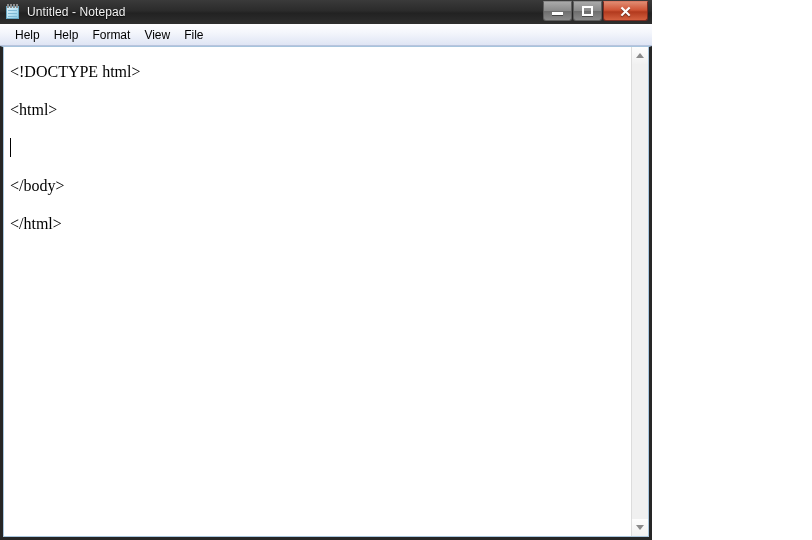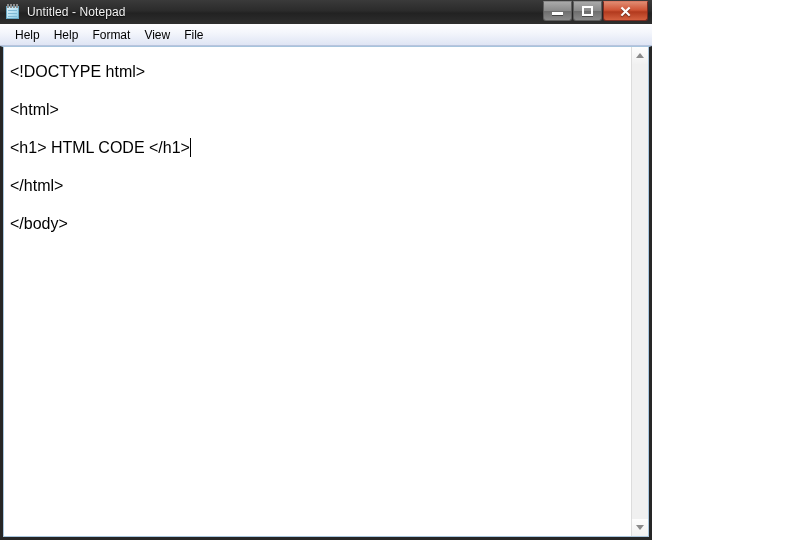--- a/index.html
+++ b/index.html
@@ -194,21 +194,21 @@
   
   .textarea {
     flex: 1 1 auto;
     position: relative;
     background: #ffffff;
     padding: 6px 0 0 6px;
     box-sizing: border-box;
     overflow: hidden;
   }
   .code-line {
-    font-family: Liberation Sans, sans-serif;
+    font-family: Liberation Serif, serif;
     font-size: 16px;
     color: #000000;
     height: 38px;
     line-height: 38px;
     white-space: pre;
     position: relative;
   }
   .caret {
     display: inline-block;
     width: 1px;
@@ -300,23 +300,23 @@
     <div class="menu-item">View</div>
     <div class="menu-item">File</div>
   </div>
 
   <div class="client">
     <div class="client-inner">
 
       <div class="textarea">
         <div class="code-line"><span>&lt;!DOCTYPE html&gt;</span></div>
         <div class="code-line"><span>&lt;html&gt;</span></div>
-        <div class="code-line"><span>&lt;h1&gt; HTML CODE &lt;/h1&gt;</span><span class="caret"></span></div>
+        <div class="code-line"><span class="caret"></span></div>
+        <div class="code-line"><span>&lt;/body&gt;</span></div>
         <div class="code-line"><span>&lt;/html&gt;</span></div>
-        <div class="code-line"><span>&lt;/body&gt;</span></div>
       </div>
 
       <div class="scrollbar">
         <div class="sb-btn">
           <div class="arrow-up"></div>
         </div>
         <div class="sb-track"></div>
         <div class="sb-btn">
           <div class="arrow-down"></div>
         </div>

